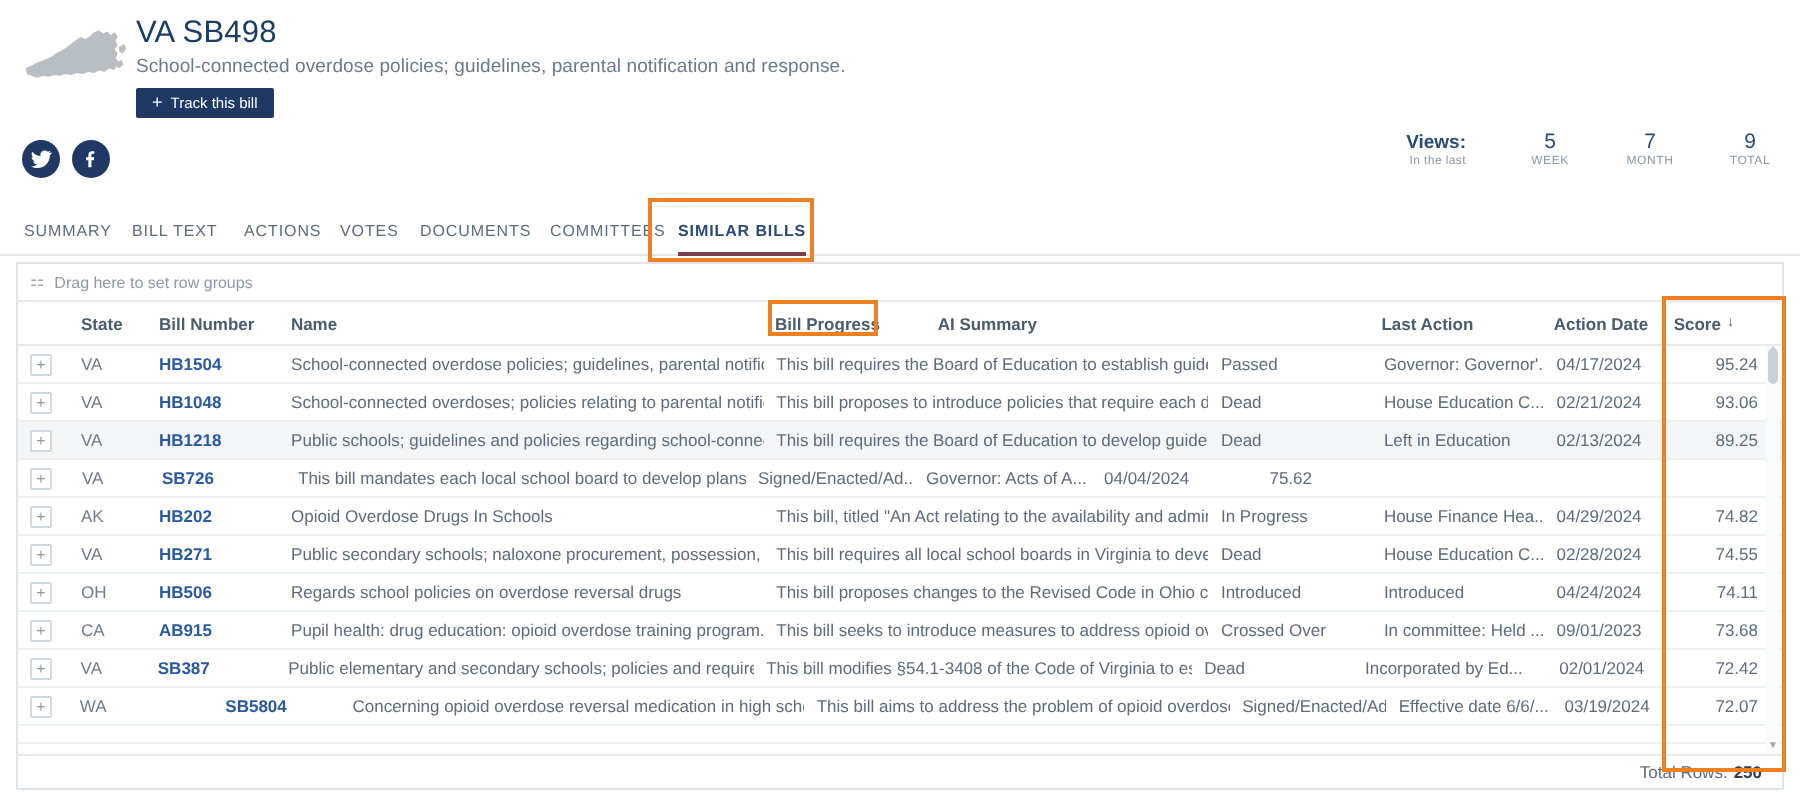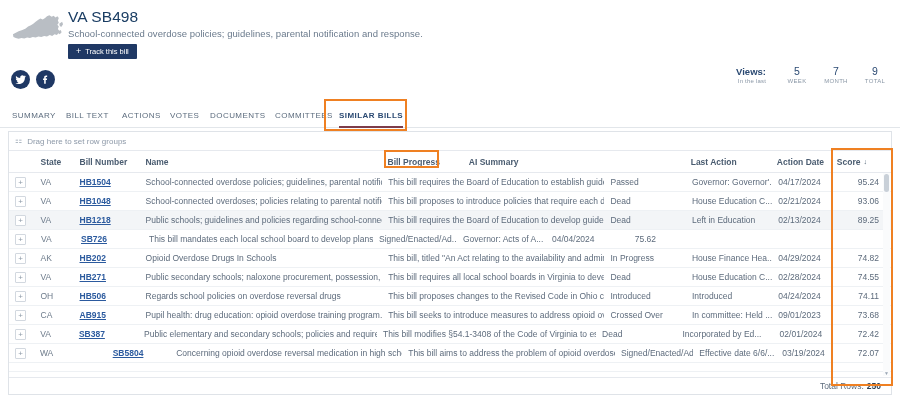--- a/index.html
+++ b/index.html
@@ -36,21 +36,21 @@
   
   .social-row { position: absolute; left: 11px; top: 70px; display: flex; gap: 6px; }
   .social-icon {
     width: 19px; height: 19px; border-radius: 50%;
     background: #1f3864; display: flex; align-items: center; justify-content: center;
     cursor: pointer;
   }
   .social-icon svg { display: block; }
 
   
-  .views-block { position: absolute; right: 8px; top: 66px; display: flex; align-items: flex-start; gap: 5px; }
+  .views-block { position: absolute; right: 8px; top: 66px; display: flex; align-items: flex-start; gap: 16px; }
   .views-label { text-align: right; margin-right: 9px; }
   .views-label .vl1 { font-size: 9.5px; color: #2b4a73; font-weight: bold; line-height: 11px; }
   .views-label .vl2 { font-size: 6px; color: #8a97a6; line-height: 9px; letter-spacing: .2px; }
   .views-col { width: 34px; text-align: center; }
   .views-col .num { font-size: 10.5px; color: #2b4a73; line-height: 11px; }
   .views-col .cap { font-size: 6px; color: #8a97a6; line-height: 9px; letter-spacing: .3px; }
 
   
   .tabbar {
     position: absolute; left: 0; top: 103px; width: 900px; height: 25px;
@@ -107,21 +107,21 @@
     white-space: nowrap; overflow: hidden; text-overflow: ellipsis;
     display: flex; align-items: center; height: 100%;
   }
   .cell.expand { justify-content: flex-start; padding-left: 6px; }
   .exp-btn {
     width: 11px; height: 11px; border: 1px solid #d2d8df; background: #fff;
     color: #8e9aa8; font-size: 8px; line-height: 9px; text-align: center;
     cursor: pointer; border-radius: 1px;
   }
   .cell.state { color: #6d7b8b; }
-  .cell.billno { color: #2b5a9e; font-weight: bold; cursor: pointer; text-decoration: underline; }
+  .cell.billno { color: #2b5a9e; font-weight: bold; cursor: pointer; }
   .cell.score { justify-content: flex-end; padding-right: 12px; color: #5d6b7c; }
 
   .grid-footer {
     position: absolute; left: 0; bottom: 0; width: 100%; height: 17px;
     border-top: 1px solid #e6e9ee; background: #fff;
     display: flex; align-items: center; justify-content: flex-end;
     padding-right: 10px;
   }
   .grid-footer .ftxt { font-size: 8.5px; color: #5d6b7c; }
   .grid-footer .fnum { font-size: 8.5px; color: #2c3e50; font-weight: bold; margin-left: 3px; }

